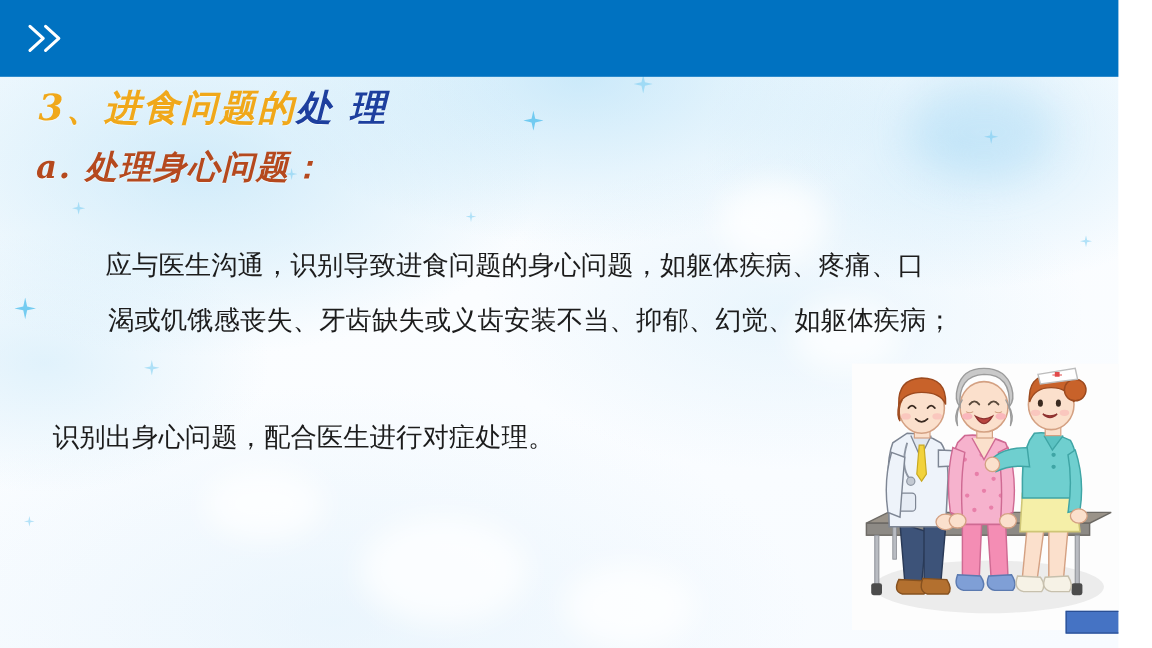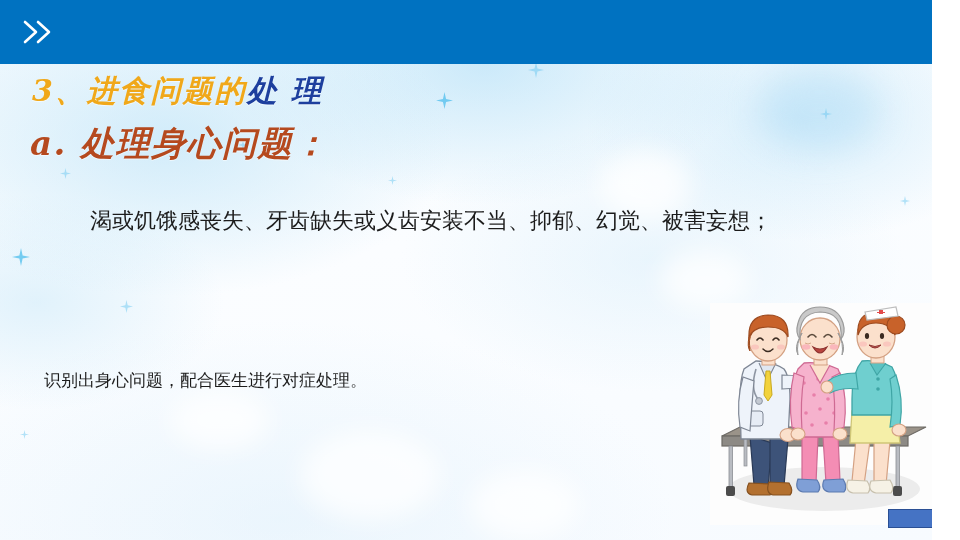--- a/index.html
+++ b/index.html
@@ -94,21 +94,21 @@
   .heading-1 .seg-b {
     color: #1d3f9e;
     text-shadow: 0 1px 0 rgba(255,255,255,0.55);
   }
 
   .heading-2 {
     position: absolute;
     left: 30px;
     top: 126px;
     font-family: "DejaVu Serif", "Liberation Serif", serif;
-    font-size: 34px;
+    font-size: 27px;
     font-weight: 700;
     font-style: italic;
     letter-spacing: 1.5px;
     white-space: nowrap;
     line-height: 1;
     color: #b5491e;
     text-shadow: 0 1px 0 rgba(255,255,255,0.5);
     z-index: 4;
   }
 
@@ -123,26 +123,25 @@
     color: #1c1c1c;
     z-index: 4;
   }
   .para-1 .ln { display: block; white-space: nowrap; }
   .para-1 .ln.l2 { padding-left: 2px; }
 
   .para-2 {
     position: absolute;
     left: 44px;
     top: 348px;
-    font-size: 17px;
+    font-size: 22px;
     line-height: 34px;
     color: #1c1c1c;
     white-space: nowrap;
     z-index: 4;
-    margin-top: 16px;
   }
 
   
   .illus {
     position: absolute;
     left: 710px;
     top: 303px;
     width: 228px;
     height: 222px;
     background: #fdfdfd;
@@ -195,21 +194,22 @@
       <path d="M3 5 L14 15 L3 25" fill="none" stroke="#ffffff" stroke-width="2.6" stroke-linecap="round" stroke-linejoin="round"></path>
       <path d="M16 5 L27 15 L16 25" fill="none" stroke="#ffffff" stroke-width="2.6" stroke-linecap="round" stroke-linejoin="round"></path>
     </svg>
   </div>
 
   <div class="heading-1"><span class="seg-a">3、进食问题的</span><span class="seg-b">处  理</span></div>
 
   <div class="heading-2">a. 处理身心问题：</div>
 
   <div class="para-1">
-    <span class="ln l2">渴或饥饿感丧失、牙齿缺失或义齿安装不当、抑郁、幻觉、被害妄想；</span>
+    <span class="ln l1">应与医生沟通，识别导致进食问题的身心问题，如躯体疾病、疼痛、口</span>
+    <span class="ln l2">渴或饥饿感丧失、牙齿缺失或义齿安装不当、抑郁、幻觉、如躯体疾病；</span>
   </div>
 
   <div class="para-2">识别出身心问题，配合医生进行对症处理。</div>
 
   <div class="illus">
     <svg width="228" height="222" viewBox="0 0 228 222">
       <rect x="0" y="0" width="228" height="222" fill="#fdfdfd"></rect>
 
       <ellipse cx="114" cy="186" rx="96" ry="22" fill="#ececec"></ellipse>
 

